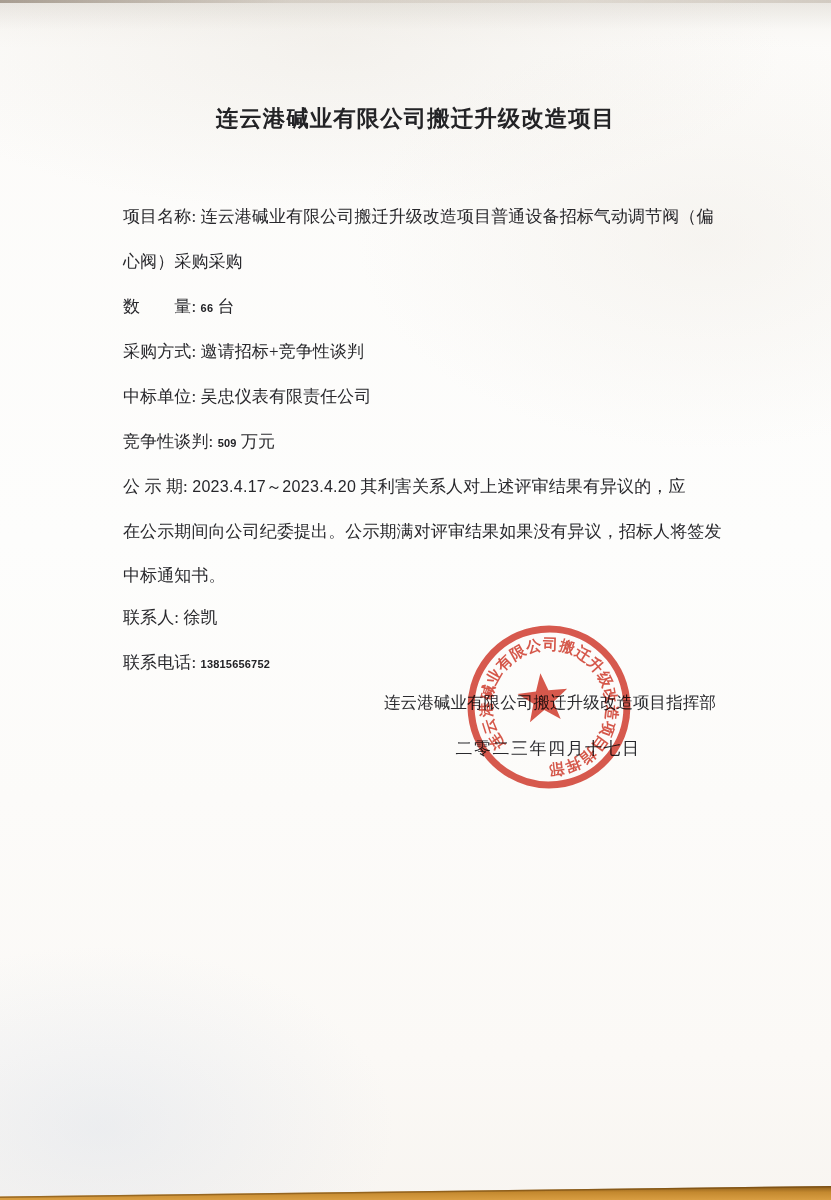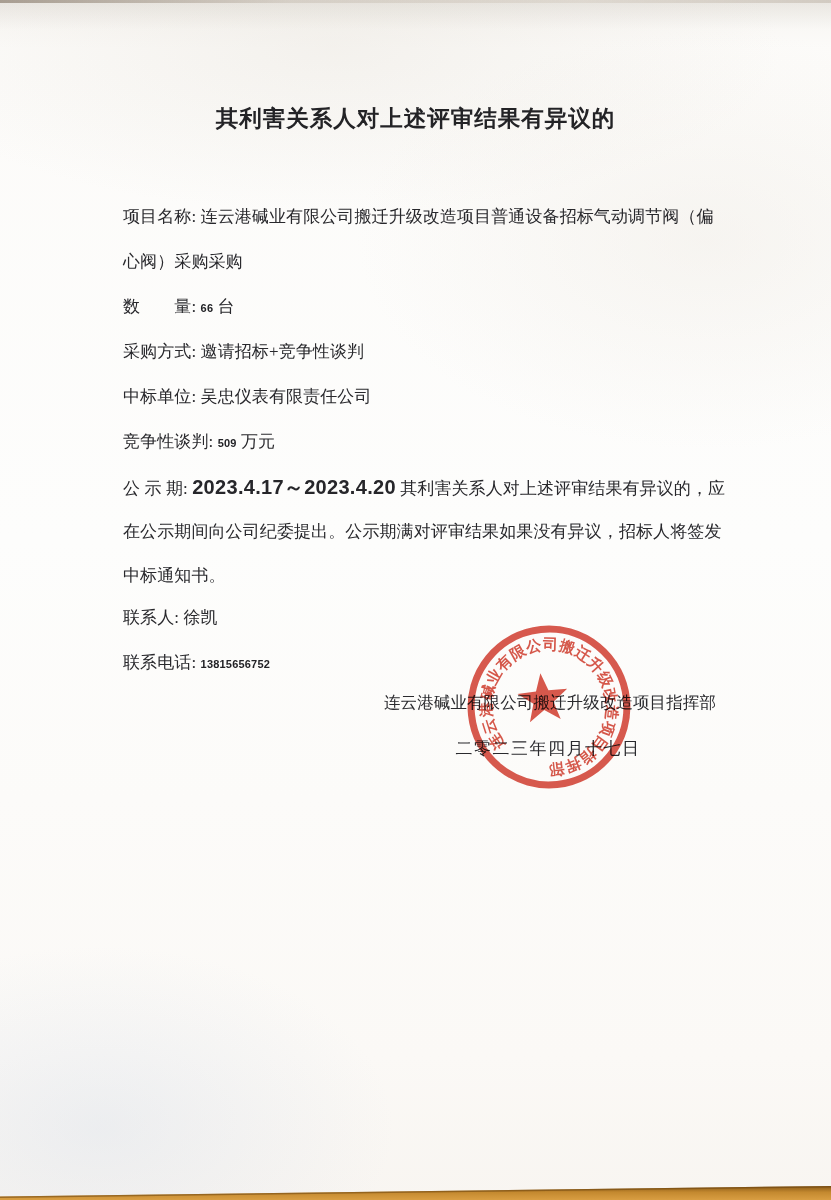--- a/index.html
+++ b/index.html
@@ -34,21 +34,21 @@
     position:absolute;left:123px;
     font-size:17px;line-height:24px;color:#28282c;
     white-space:nowrap;letter-spacing:0.1px;
   }
   .num{
     font-family:"Liberation Sans","DejaVu Sans",sans-serif;
     font-weight:bold;font-size:11px;color:#222226;letter-spacing:0.2px;
   }
   .range{
     font-family:"Liberation Sans","DejaVu Sans",sans-serif;
-    font-weight:bold;font-size:20px;color:#26262a;letter-spacing:0.3px;
+    font-weight:normal;font-size:16px;color:#26262a;letter-spacing:0.3px;
   }
   .sig-org{
     position:absolute;left:384px;top:692px;width:340px;
     font-size:16.5px;color:#2a2a2e;white-space:nowrap;letter-spacing:0.1px;
   }
   .sig-date{
     position:absolute;left:448px;top:737px;width:200px;text-align:center;
     font-size:17px;color:#2a2a2e;white-space:nowrap;letter-spacing:1.5px;font-family:Liberation Serif, serif;
   }
   .stamp{
@@ -63,21 +63,21 @@
   .table-strip{position:absolute;left:0;bottom:0;width:831px;height:22px;}
 </style>
 </head>
 <body>
 
 <div class="photo">
 
   <div class="top-edge"></div>
   <div class="top-shade"></div>
 
-  <div class="title t1">其利害关系人对上述评审结果有异议的</div>
+  <div class="title t1">连云港碱业有限公司搬迁升级改造项目</div>
 
   <div class="bline" style="top:205px"><span>项目名称: 连云港碱业有限公司搬迁升级改造项目普通设备招标气动调节阀（偏</span></div>
   <div class="bline" style="top:250px"><span>心阀）采购采购</span></div>
   <div class="bline" style="top:295px"><span>数　　量: </span><span class="num">66</span><span> 台</span></div>
   <div class="bline" style="top:385px"><span>中标单位: 吴忠仪表有限责任公司</span></div>
   <div class="bline" style="top:340px"><span>采购方式: 邀请招标+竞争性谈判</span></div>
   <div class="bline" style="top:430px"><span>竞争性谈判: </span><span class="num">509</span><span> 万元</span></div>
   <div class="bline" style="top:475px"><span>公 示 期: </span><span class="range">2023.4.17～2023.4.20</span><span> 其利害关系人对上述评审结果有异议的，应</span></div>
   <div class="bline" style="top:520px"><span>在公示期间向公司纪委提出。公示期满对评审结果如果没有异议，招标人将签发</span></div>
   <div class="bline" style="top:564px"><span>中标通知书。</span></div>

